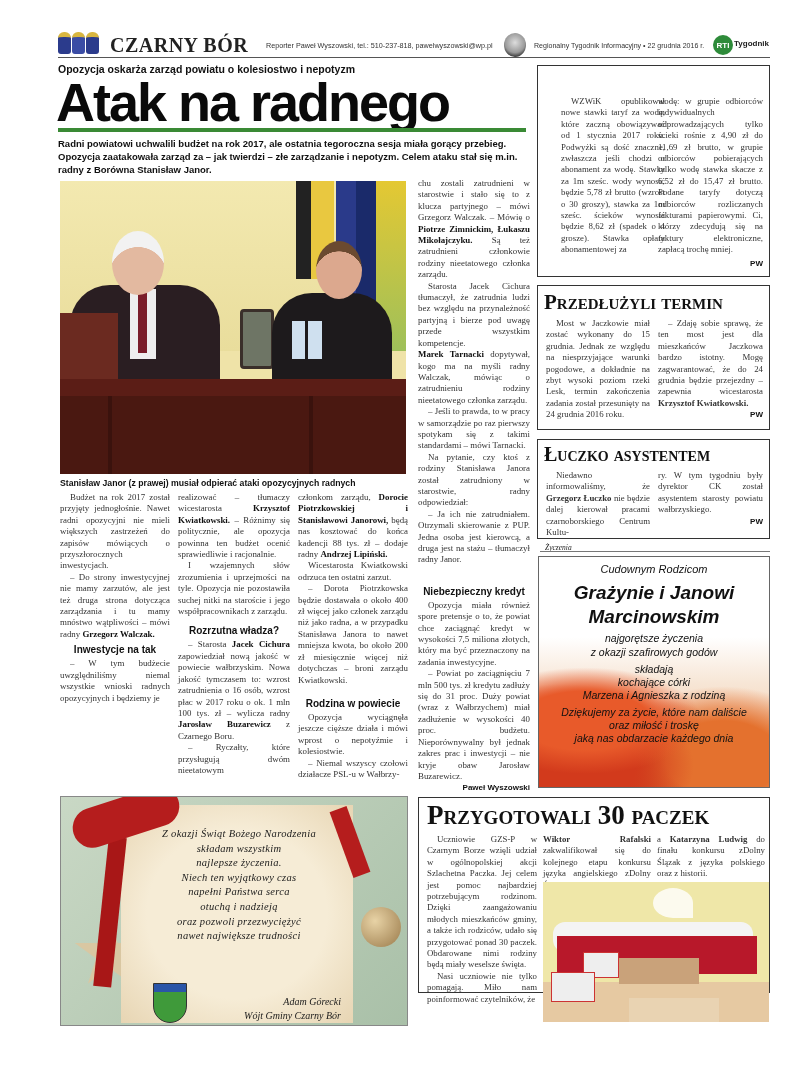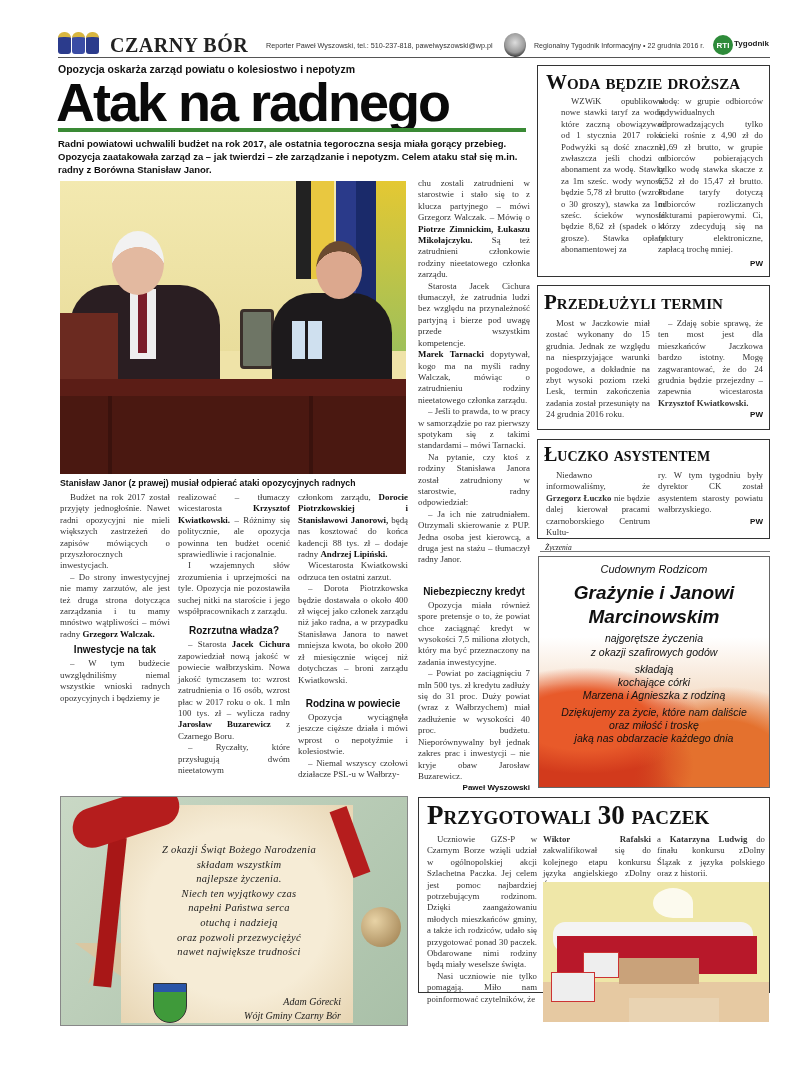--- a/index.html
+++ b/index.html
@@ -72,21 +72,21 @@
   .greet-line { position: relative; font-style: italic; }
 
   
   .xmas { left: 60px; top: 796px; width: 348px; height: 230px; overflow: hidden; background: linear-gradient(135deg, #c9d8c5, #a9c0a8); border: 1px solid #888; }
   .parchment { position: absolute; left: 60px; top: 8px; width: 232px; height: 218px; background: radial-gradient(ellipse, #f6ecd6 0 55%, #e7d5b3 100%); }
   .ribbon1 { position: absolute; left: 10px; top: 0; width: 110px; height: 40px; background: #b51d1d; transform: rotate(-18deg); border-radius: 20px; }
   .ribbon2 { position: absolute; left: 40px; top: 40px; width: 18px; height: 150px; background: #a81717; transform: rotate(6deg); }
   .ribbon3 { position: absolute; left: 280px; top: 10px; width: 18px; height: 70px; background: #b51d1d; transform: rotate(-20deg); }
   .bauble { position: absolute; left: 300px; top: 110px; width: 40px; height: 40px; border-radius: 50%; background: radial-gradient(circle at 35% 35%, #e8d3a6, #9a7a4a); }
   .star { position: absolute; left: 8px; top: 110px; font-size: 90px; color: #d9c7a2; line-height: 1; font-family: "DejaVu Sans", sans-serif; }
-  .xmas-text { position: absolute; left: 70px; top: 46px; width: 216px; text-align: center; font-family: "Liberation Serif", serif; font-style: italic; font-size: 10.5px; line-height: 14.6px; color: #1a1a1a; letter-spacing: 0.3px; }
+  .xmas-text { position: absolute; left: 70px; top: 30px; width: 216px; text-align: center; font-family: "Liberation Serif", serif; font-style: italic; font-size: 10.5px; line-height: 14.6px; color: #1a1a1a; letter-spacing: 0.3px; }
   .xmas-sign { position: absolute; right: 66px; top: 198px; text-align: right; font-family: "Liberation Serif", serif; font-style: italic; font-size: 10px; line-height: 14px; color: #1a1a1a; }
   .coat { position: absolute; left: 92px; top: 186px; width: 34px; height: 40px; background: linear-gradient(180deg, #2a55a8 0 22%, #3f9a3a 22%); border-radius: 0 0 17px 17px; border: 1px solid #333; }
 
   
   .box4 { left: 418px; top: 797px; width: 352px; height: 196px; }
   .paczek-photo { position: absolute; left: 124px; top: 84px; width: 226px; height: 140px; overflow: hidden; background: #efe7a8; }
 </style>
 </head>
 <body>
 
@@ -159,21 +159,20 @@
   <p>– Jeśli to prawda, to w pracy w samorządzie po raz pierwszy spotykam się z takimi standardami – mówi Tarnacki.</p>
   <p>Na pytanie, czy ktoś z rodziny Stanisława Janora został zatrudniony w starostwie, radny odpowiedział:</p>
   <p>– Ja ich nie zatrudniałem. Otrzymali skierowanie z PUP. Jedna osoba jest kierowcą, a druga jest na stażu – tłumaczył radny Janor.</p>
   <div class="subhead" style="margin-top:20px">Niebezpieczny kredyt</div>
   <p>Opozycja miała również spore pretensje o to, że powiat chce zaciągnąć kredyt w wysokości 7,5 miliona złotych, który ma być przeznaczony na zadania inwestycyjne.</p>
   <p>– Powiat po zaciągnięciu 7 mln 500 tys. zł kredytu zadłuży się do 31 proc. Duży powiat (wraz z Wałbrzychem) miał zadłużenie w wysokości 40 proc. budżetu. Nieporównywalny był jednak zakres prac i inwestycji – nie kryje obaw Jarosław Buzarewicz.</p>
   <div class="byline">Paweł Wyszowski</div>
 </div>
 
 <div class="abs box box1">
-  <div class="abs box-title" style="left:8px;top:4px;font-size:21px;">Woda będzie droższa</div>
   <div class="b-col" style="left:23px;top:30px;width:104px;">
       <p>WZWiK opublikował nowe stawki taryf za wodę, które zaczną obowiązywać od 1 stycznia 2017 roku. Podwyżki są dość znaczne, zwłaszcza jeśli chodzi o abonament za wodę. Stawka za 1m sześc. wody wynosić będzie 5,78 zł brutto (wzrost o 30 groszy), stawka za 1m sześc. ścieków wynosić będzie 8,62 zł (spadek o 4 grosze). Stawka opłaty abonamentowej za</p>
     </div>
   <div class="b-col" style="left:120px;top:30px;width:105px;">
       <p style="text-indent:0">wodę: w grupie odbiorców indywidualnych odprowadzających tylko ścieki rośnie z 4,90 zł do 11,69 zł brutto, w grupie odbiorców pobierających tylko wodę stawka skacze z 6,52 zł do 15,47 zł brutto. Podane taryfy dotyczą odbiorców rozliczanych fakturami papierowymi. Ci, którzy zdecydują się na faktury elektroniczne, zapłacą trochę mniej.</p>
       <div class="byline" style="margin-top:2px">PW</div>
     </div>
 </div>
 
 <div class="abs box box2">

